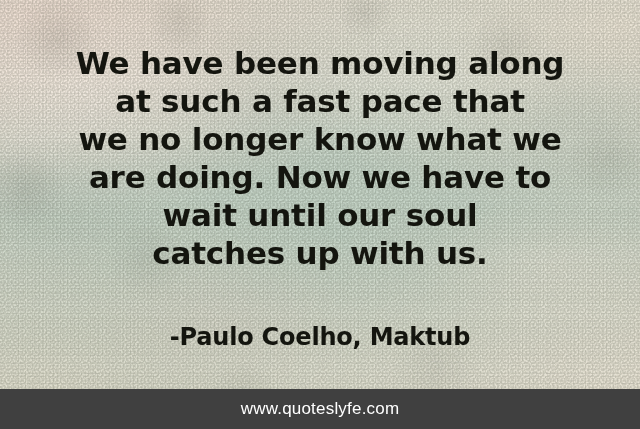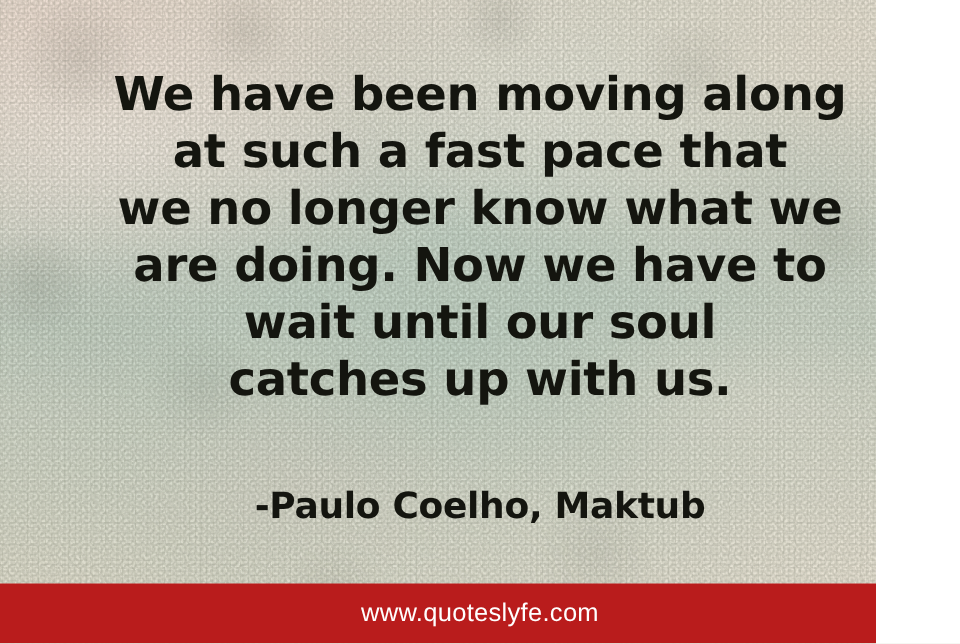--- a/index.html
+++ b/index.html
@@ -6,21 +6,21 @@
     margin: 0;
     padding: 0;
     background: #ffffff;
   }
   body {
     font-family: "DejaVu Sans", sans-serif;
   }
 
   #quote-card {
     position: relative;
-    width: 584px;
+    width: 640px;
     height: 429px;
     overflow: hidden;
     background-color: #d9dccf;
     isolation: isolate;
   }
 
   
   .tex {
     position: absolute;
     inset: 0;
@@ -136,21 +136,21 @@
     color: #14150f;
   }
 
   
   #footer-bar {
     position: absolute;
     left: 0;
     bottom: 0;
     width: 640px;
     height: 40px;
-    background: #b91c1c;
+    background: #404040;
     display: flex;
     align-items: center;
     justify-content: center;
     z-index: 6;
   }
 
   #footer-url {
     font-family: "Liberation Sans", sans-serif;
     font-size: 17px;
     font-weight: 400;

